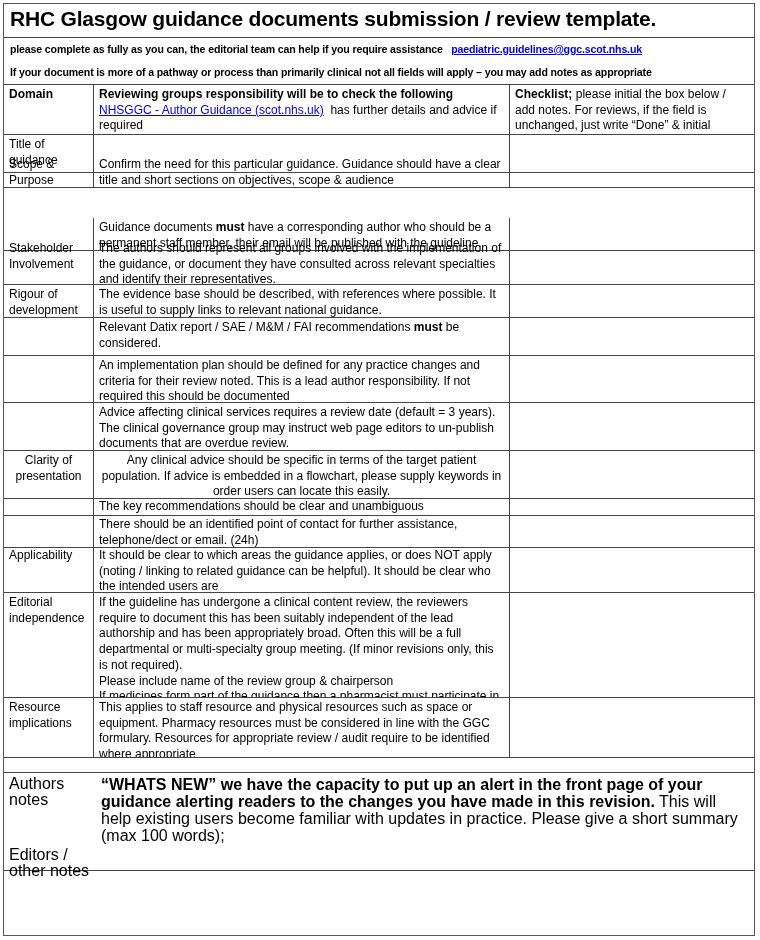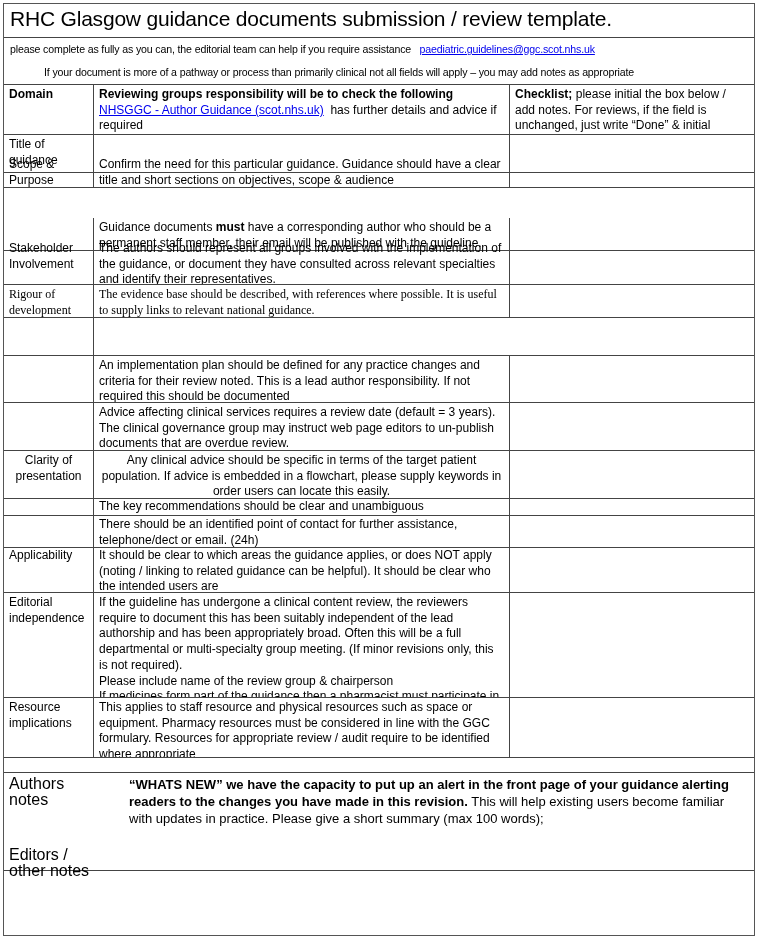--- a/index.html
+++ b/index.html
@@ -3,37 +3,37 @@
 <meta charset="utf-8">
 <style>
   html, body { margin: 0; padding: 0; background: #ffffff; }
   body { width: 760px; height: 940px; position: relative; overflow: hidden;
          font-family: "Liberation Sans", "DejaVu Sans", sans-serif; color: #000; }
   .page { position: absolute; left: 3px; top: 3px; width: 752px; height: 933px;
           border: 1px solid #555; box-sizing: border-box; }
   .row { position: absolute; left: 0; width: 100%; box-sizing: border-box;
          border-bottom: 1px solid #444; }
   .title-row { top: 0; height: 34px; }
-  .title { position: absolute; left: 6px; top: 3px; font-size: 21px; font-weight: normal;
+  .title { position: absolute; left: 6px; top: 3px; font-size: 21px; font-weight: bold;
            letter-spacing: -0.2px; white-space: nowrap; }
   .intro-row { top: 34px; height: 47px; }
-  .intro-line { position: absolute; left: 6px; font-size: 10.6px; font-weight: normal;
+  .intro-line { position: absolute; left: 6px; font-size: 10.6px; font-weight: bold;
                 white-space: nowrap; letter-spacing: -0.15px; }
   .intro-line.l1 { top: 5px; }
-  .intro-line.l2 { top: 28px; margin-left: 34px; }
+  .intro-line.l2 { top: 28px; }
   a.link { color: #0000ee; text-decoration: underline; }
   .grid { position: absolute; left: 0; width: 100%; }
   .cell { position: absolute; top: 0; bottom: 0; box-sizing: border-box;
           font-size: 12px; line-height: 15.7px; padding: 2px 5px; overflow: hidden; }
   .c1 { left: 0; width: 90px; border-right: 1px solid #444; }
   .c2 { left: 90px; width: 416px; border-right: 1px solid #444; }
   .c3 { left: 506px; right: 0; }
   b { font-weight: bold; }
   .notes-label { left: 0; width: 92px; font-size: 16px; line-height: 16px; padding: 3px 5px; }
-  .notes-text { left: 92px; right: 0; font-size: 13px; line-height: 17px; padding: 3px 6px 3px 5px; margin-left: 28px; }
+  .notes-text { left: 92px; right: 0; font-size: 16px; line-height: 17px; padding: 3px 6px 3px 5px; }
 </style>
 </head>
 <body>
 
 <div class="page">
 
   <div class="row title-row">
     <div class="title">RHC Glasgow guidance documents submission / review template.</div>
   </div>
 
@@ -71,28 +71,29 @@
     <div class="cell c2"><span>Guidance documents </span><b>must</b><span> have a corresponding author who should be a permanent staff member, their email will be published with the guideline.</span></div>
     <div class="cell c3"></div>
   </div>
 
   <div class="row grid" style="top:235px;height:46px;">
     <div class="cell c1">Stakeholder Involvement</div>
     <div class="cell c2">The authors should represent all groups involved with the implementation of the guidance, or document they have consulted across relevant specialties and identify their representatives.</div>
     <div class="cell c3"></div>
   </div>
 
-  <div class="row grid" style="top:281px;height:33px;font-family:Liberation Serif, serif;">
+  <div class="row grid" style="top:281px;height:33px;">
     <div class="cell c1">Rigour of development</div>
     <div class="cell c2">The evidence base should be described, with references where possible. It is useful to supply links to relevant national guidance.</div>
     <div class="cell c3"></div>
   </div>
 
   <div class="row grid" style="top:314px;height:38px;">
     <div class="cell c1"></div>
+    <div class="cell c2"><span>Relevant Datix report / SAE / M&amp;M / FAI recommendations </span><b>must</b><span> be considered.</span></div>
     <div class="cell c3"></div>
   </div>
 
   <div class="row grid" style="top:352px;height:47px;">
     <div class="cell c1"></div>
     <div class="cell c2">An implementation plan should be defined for any practice changes and criteria for their review noted. This is a lead author responsibility. If not required this should be documented</div>
     <div class="cell c3"></div>
   </div>
 
   <div class="row grid" style="top:399px;height:48px;">

